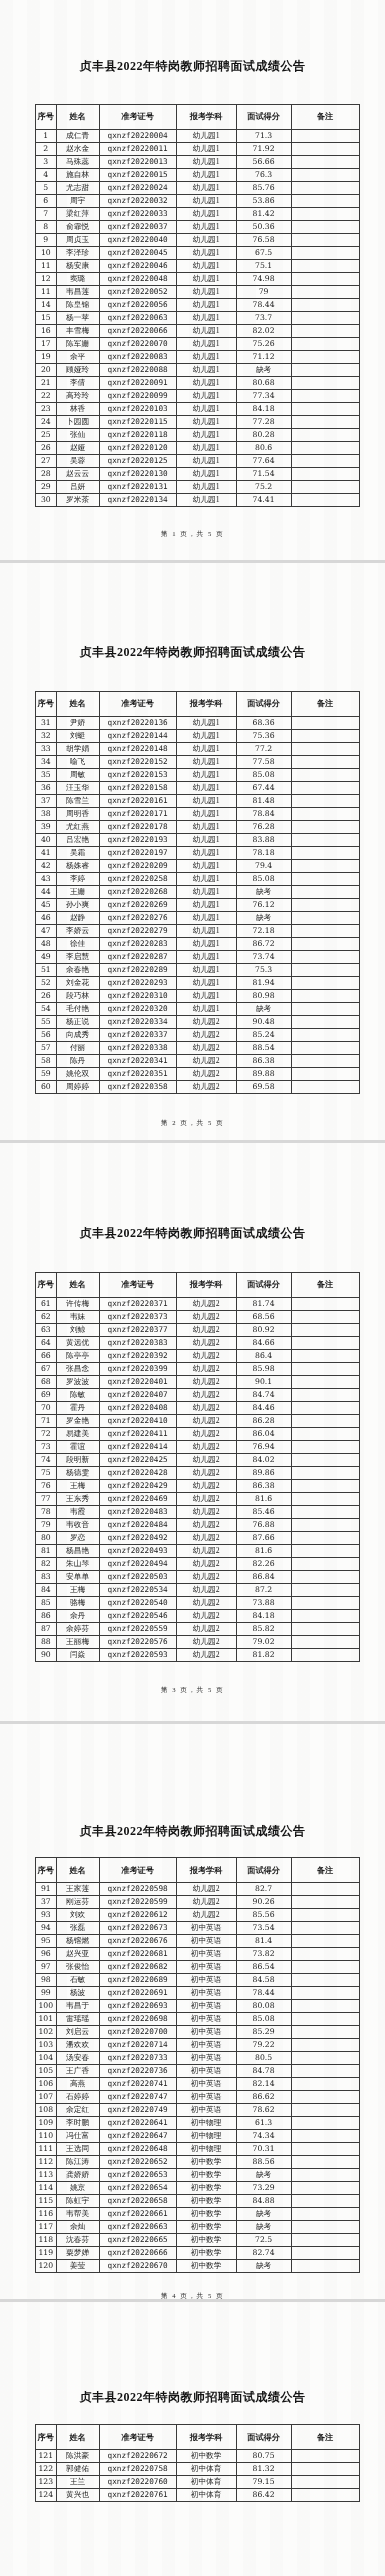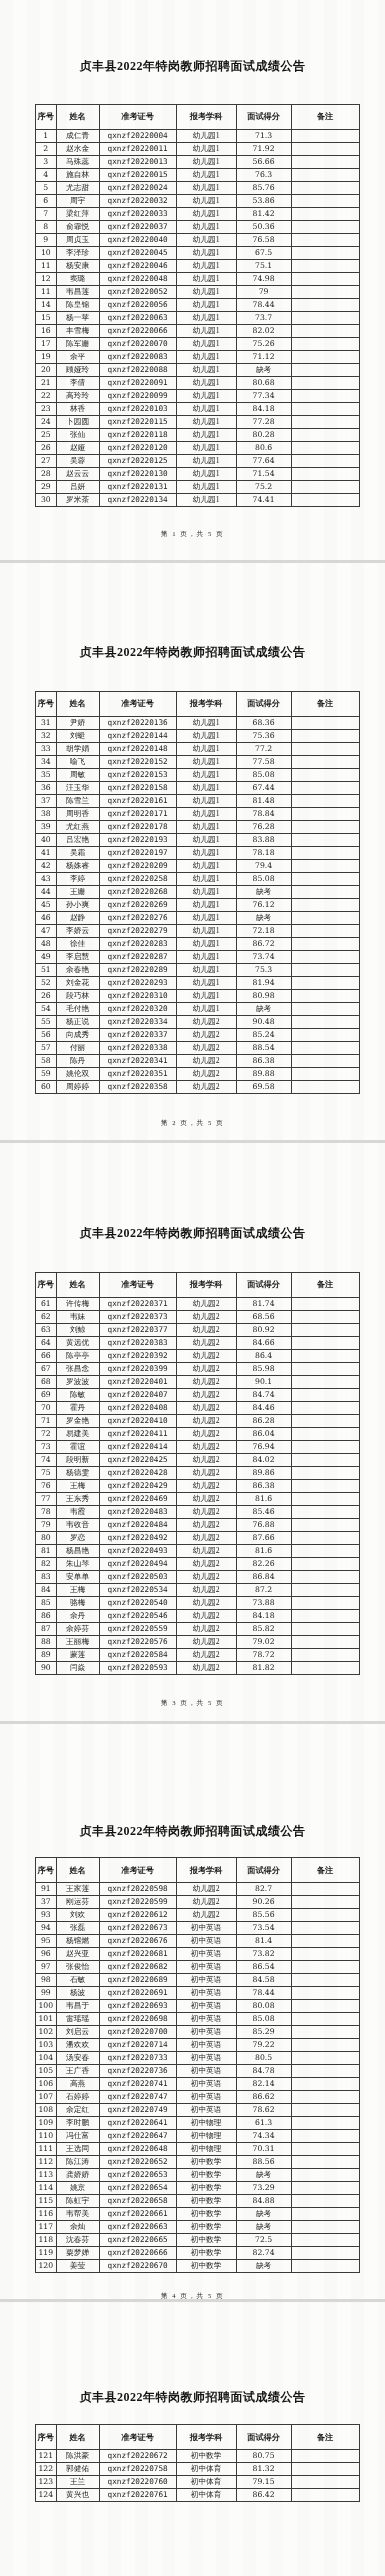--- a/index.html
+++ b/index.html
@@ -858,28 +858,20 @@
           </tr>
           <tr>
             <td class="c0">88</td>
             <td class="c1">王丽梅</td>
             <td class="c2">qxnzf20220576</td>
             <td class="c3">幼儿园2</td>
             <td class="c4">79.02</td>
             <td class="c5"></td>
           </tr>
           <tr>
-            <td class="c0">89</td>
-            <td class="c1">蒙莲</td>
-            <td class="c2">qxnzf20220584</td>
-            <td class="c3">幼儿园2</td>
-            <td class="c4">78.72</td>
-            <td class="c5"></td>
-          </tr>
-          <tr>
             <td class="c0">90</td>
             <td class="c1">闫焱</td>
             <td class="c2">qxnzf20220593</td>
             <td class="c3">幼儿园2</td>
             <td class="c4">81.82</td>
             <td class="c5"></td>
           </tr>
         </tbody>
     </table>
     <div class="page-footer">第 3 页，共 5 页</div>

